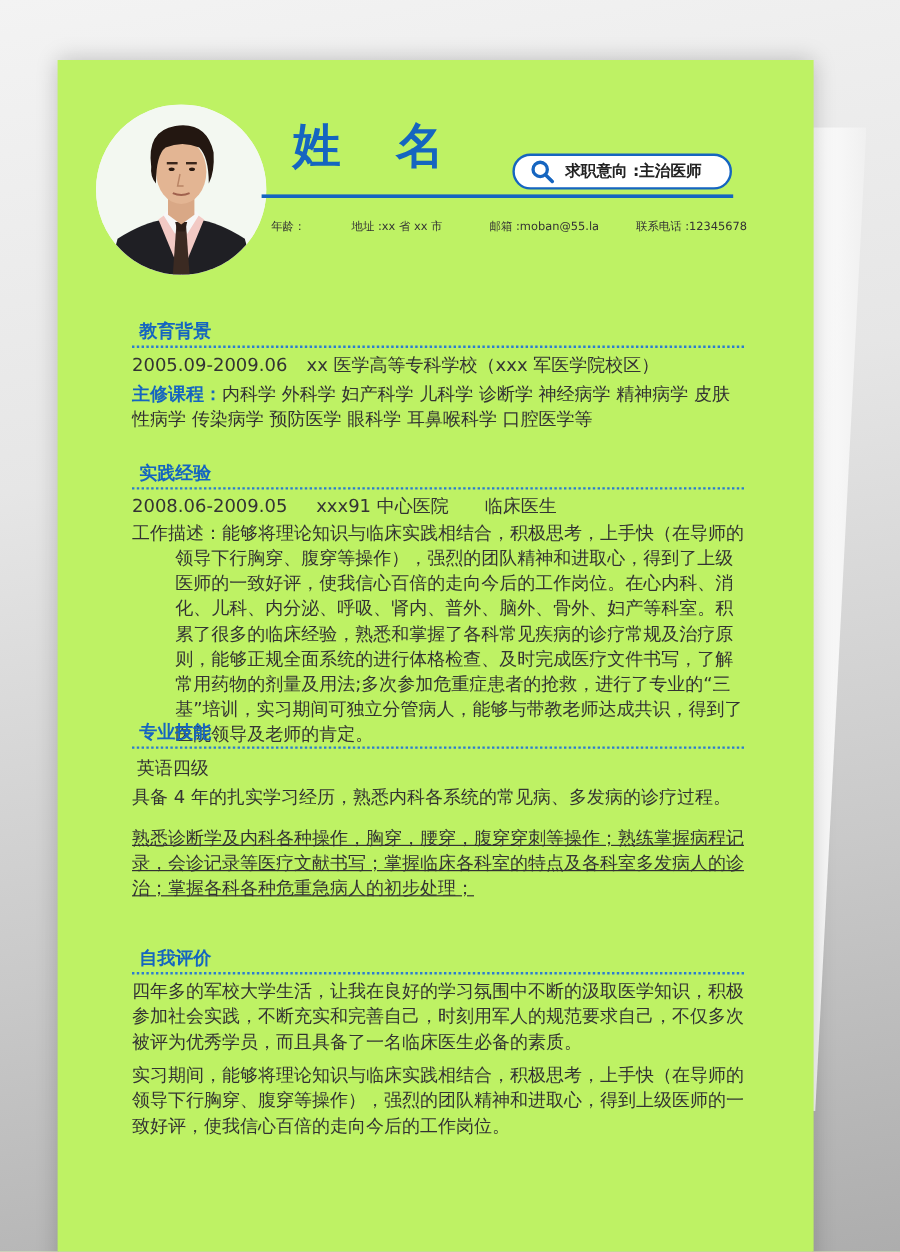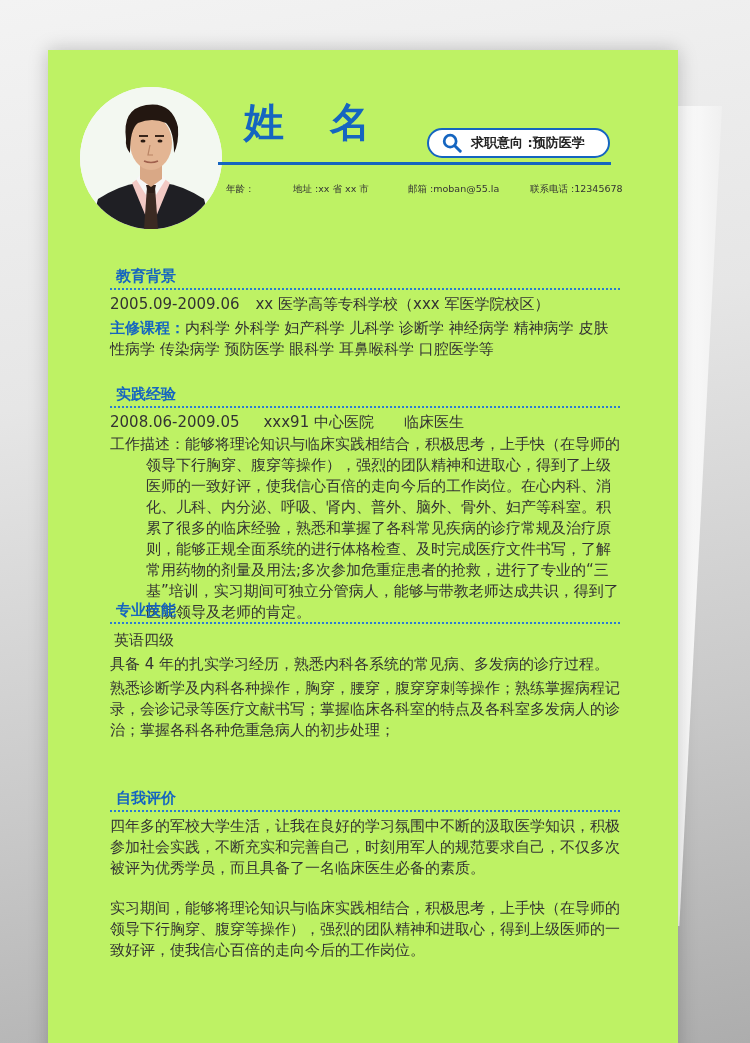--- a/index.html
+++ b/index.html
@@ -118,21 +118,21 @@
     </svg>
   </div>
 
   <div class="name">姓 名</div>
 
   <div class="objective">
     <svg class="icon" viewBox="0 0 24 24">
       <circle cx="10" cy="10" r="6.5" stroke="#1565c0" stroke-width="3" fill="none"></circle>
       <line x1="15" y1="15" x2="21" y2="21" stroke="#1565c0" stroke-width="3.2" stroke-linecap="round"></line>
     </svg>
-    <span class="label">求职意向 :预防医学</span>
+    <span class="label">求职意向 :主治医师</span>
   </div>
 
   <div class="header-rule"></div>
 
   <div class="info-row" style="left:178px;">年龄：</div>
   <div class="info-row" style="left:245px;">地址 :xx 省 xx 市</div>
   <div class="info-row" style="left:360px;">邮箱 :moban@55.la</div>
   <div class="info-row" style="left:482px;">联系电话 :12345678</div>
 
   <div class="section" style="top:216px;">
@@ -155,23 +155,23 @@
     <div class="line indent-hang" style="margin-top:1px; padding-left:36px; text-indent:-36px;">
       <span>工作描述：</span><span>能够将理论知识与临床实践相结合，积极思考，上手快（在导师的领导下行胸穿、腹穿等操作），强烈的团队精神和进取心，得到了上级医师的一致好评，使我信心百倍的走向今后的工作岗位。在心内科、消化、儿科、内分泌、呼吸、肾内、普外、脑外、骨外、妇产等科室。积累了很多的临床经验，熟悉和掌握了各科常见疾病的诊疗常规及治疗原则，能够正规全面系统的进行体格检查、及时完成医疗文件书写，了解常用药物的剂量及用法;多次参加危重症患者的抢救，进行了专业的“三基”培训，实习期间可独立分管病人，能够与带教老师达成共识，得到了医院领导及老师的肯定。</span>
     </div>
   </div>
 
   <div class="section" style="top:550px;">
     <div class="section-title">专业技能</div>
     <div class="dots"></div>
     <div class="line" style="padding-left:4px; line-height:24px;">英语四级</div>
     <div class="line" style="line-height:24px;">具备 4 年的扎实学习经历，熟悉内科各系统的常见病、多发病的诊疗过程。</div>
-    <div class="line" style="margin-top:2px;">熟悉诊断学及内科各种操作，胸穿，腰穿，腹穿穿刺等操作；熟练掌握病程记录，会诊记录等医疗文献书写；掌握临床各科室的特点及各科室多发病人的诊治；掌握各科各种危重急病人的初步处理；</div>
+    <div class="line" style="margin-top:12px;text-decoration:underline;">熟悉诊断学及内科各种操作，胸穿，腰穿，腹穿穿刺等操作；熟练掌握病程记录，会诊记录等医疗文献书写；掌握临床各科室的特点及各科室多发病人的诊治；掌握各科各种危重急病人的初步处理；</div>
   </div>
 
   <div class="section" style="top:738px;">
     <div class="section-title">自我评价</div>
     <div class="dots"></div>
     <div class="line">四年多的军校大学生活，让我在良好的学习氛围中不断的汲取医学知识，积极参加社会实践，不断充实和完善自己，时刻用军人的规范要求自己，不仅多次被评为优秀学员，而且具备了一名临床医生必备的素质。</div>
-    <div class="line" style="margin-top:19px;">实习期间，能够将理论知识与临床实践相结合，积极思考，上手快（在导师的领导下行胸穿、腹穿等操作），强烈的团队精神和进取心，得到上级医师的一致好评，使我信心百倍的走向今后的工作岗位。</div>
+    <div class="line" style="margin-top:7px;">实习期间，能够将理论知识与临床实践相结合，积极思考，上手快（在导师的领导下行胸穿、腹穿等操作），强烈的团队精神和进取心，得到上级医师的一致好评，使我信心百倍的走向今后的工作岗位。</div>
   </div>
 
 </div>
 
 </body></html>

